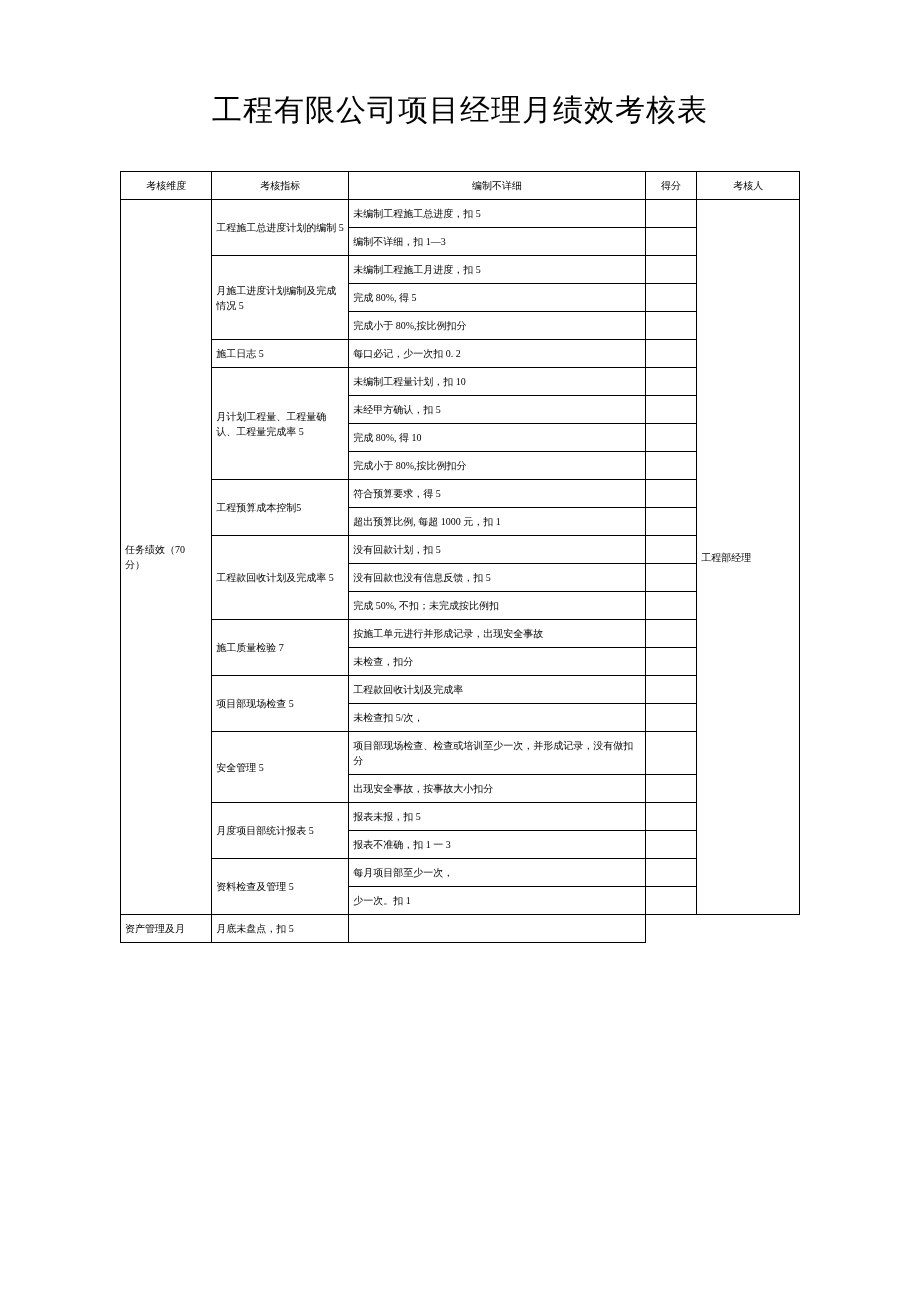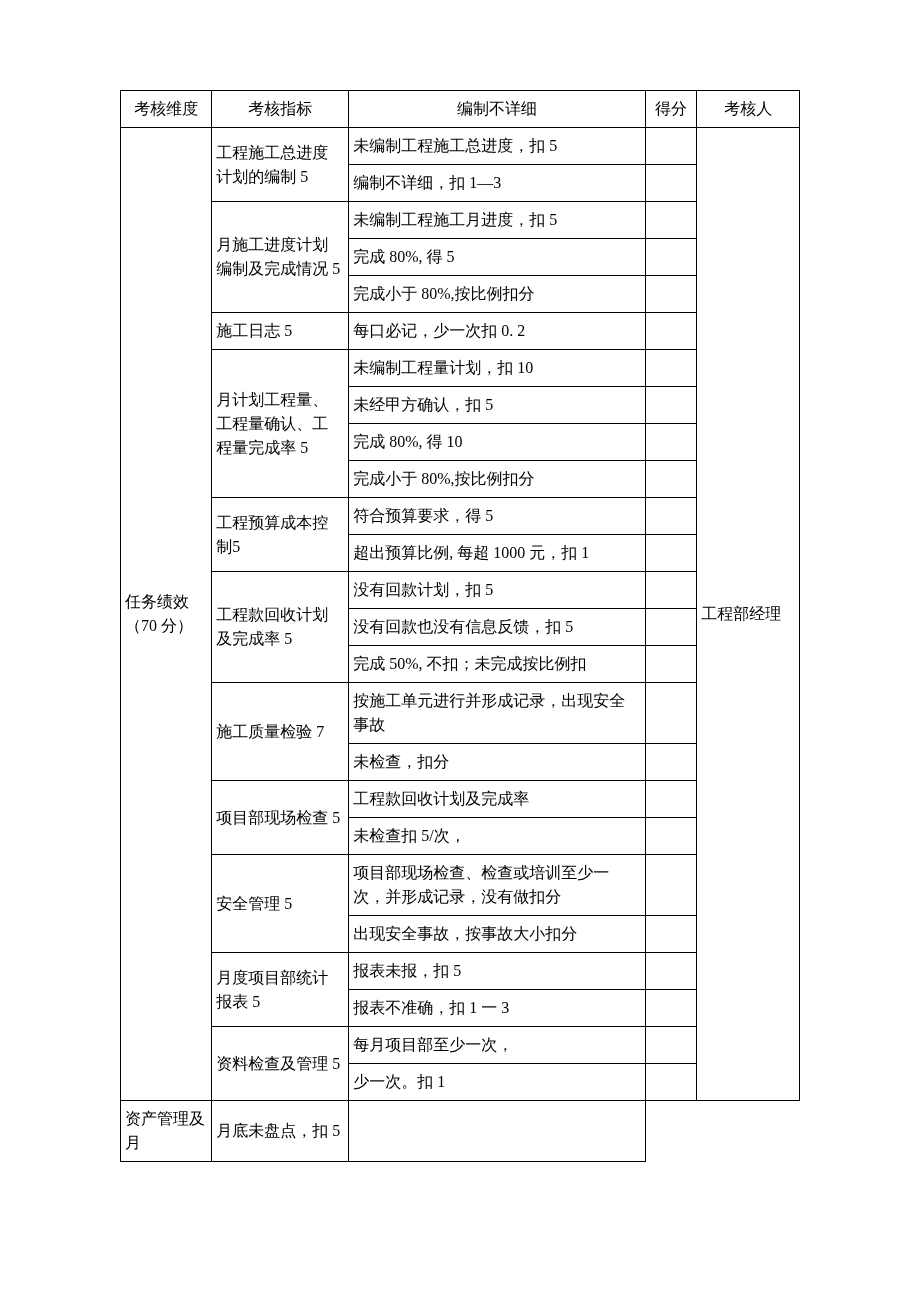--- a/index.html
+++ b/index.html
@@ -27,21 +27,21 @@
     margin-bottom: 6px;
   }
   .meta-line .meta-field {
     display: inline-block;
   }
   .meta-name { width: 190px; }
   .meta-dept { width: 180px; }
   table.grid {
     border-collapse: collapse;
     width: 100%;
-    font-size: 16px;
+    font-size: 10px;
     table-layout: fixed;
   }
   table.grid th, table.grid td {
     border: 1px solid #000;
     padding: 6px 4px;
     vertical-align: middle;
     text-align: left;
     line-height: 1.5;
     word-break: break-word;
   }
@@ -54,20 +54,21 @@
   col.c-std    { width: 260px; }
   col.c-score  { width: 45px; }
   col.c-eval   { width: 90px; }
   .center { text-align: center; }
 </style>
 </head>
 <body>
 
 <div class="page">
 
+  <h1 class="title">工程有限公司项目经理月绩效考核表</h1>
 
 
   <table class="grid">
     <colgroup>
       <col class="c-dim">
       <col class="c-metric">
       <col class="c-std">
       <col class="c-score">
       <col class="c-eval">
     </colgroup>

